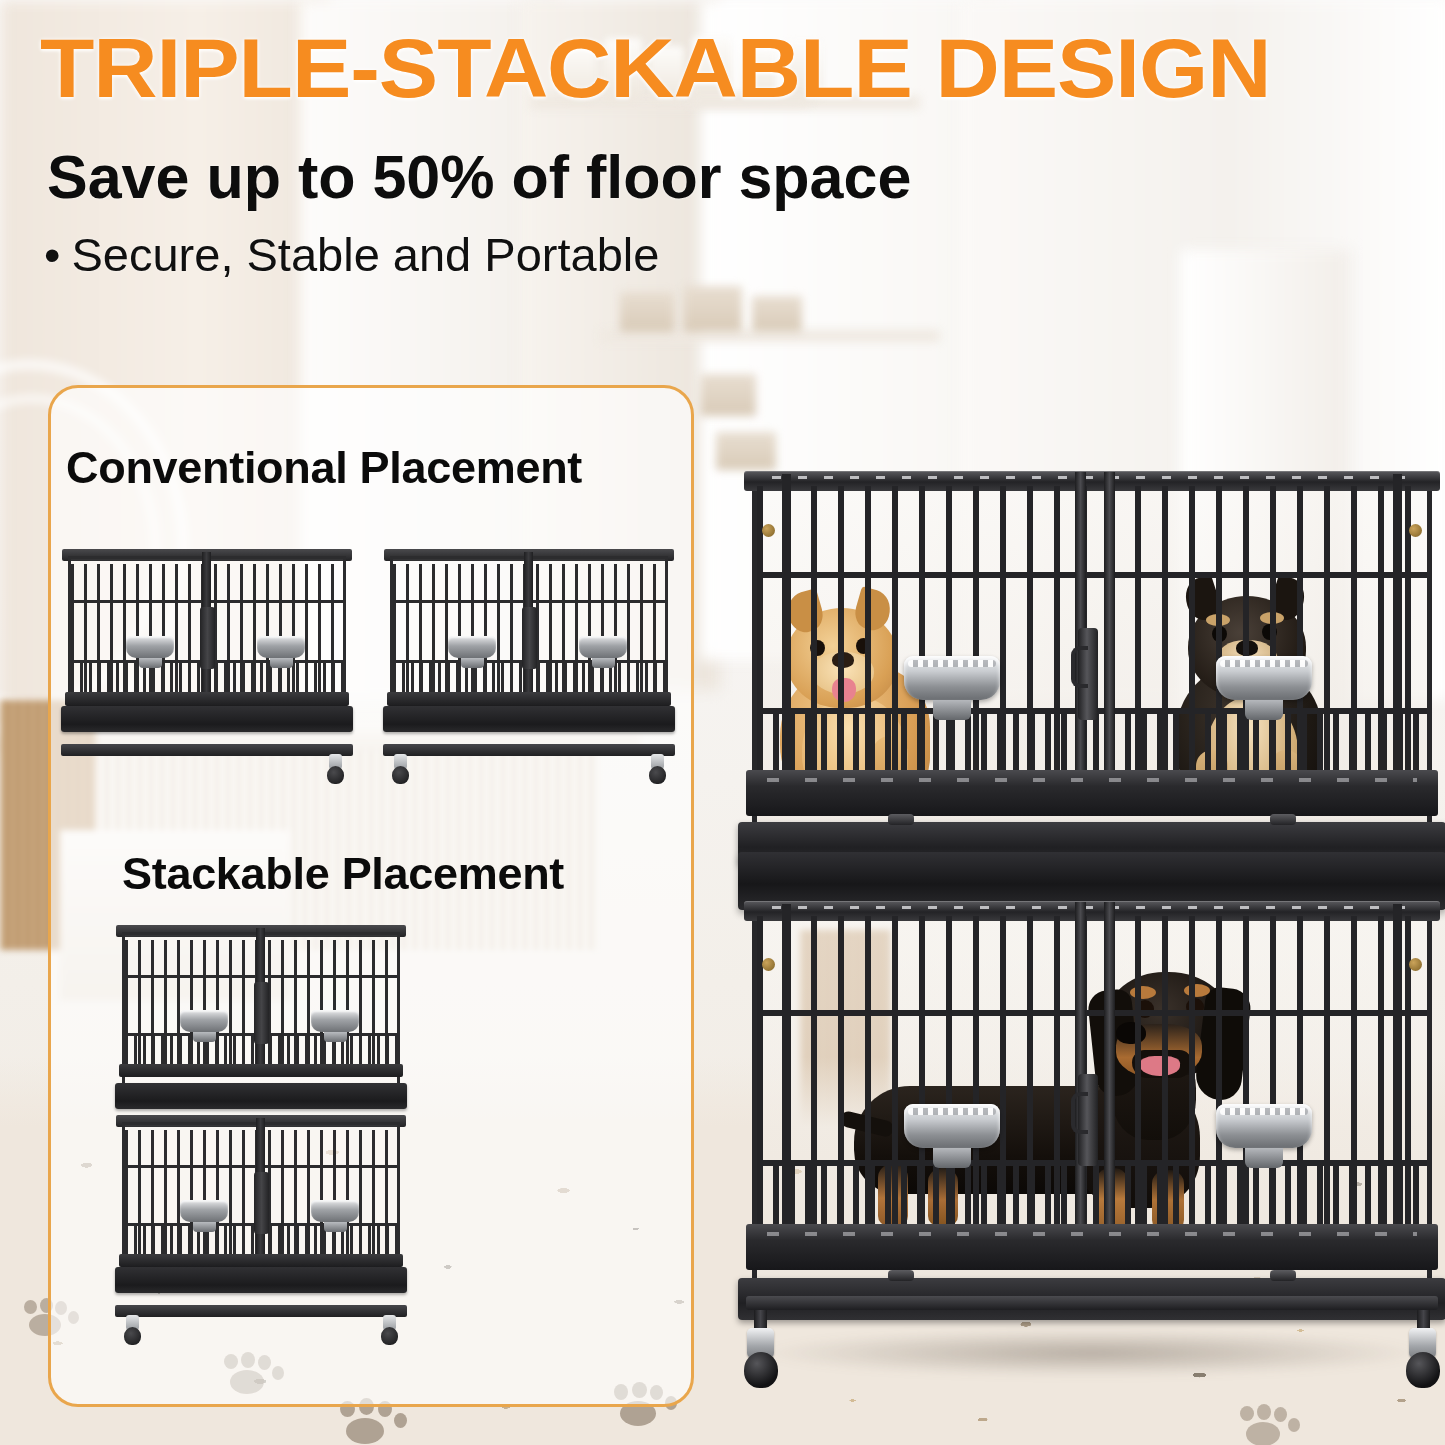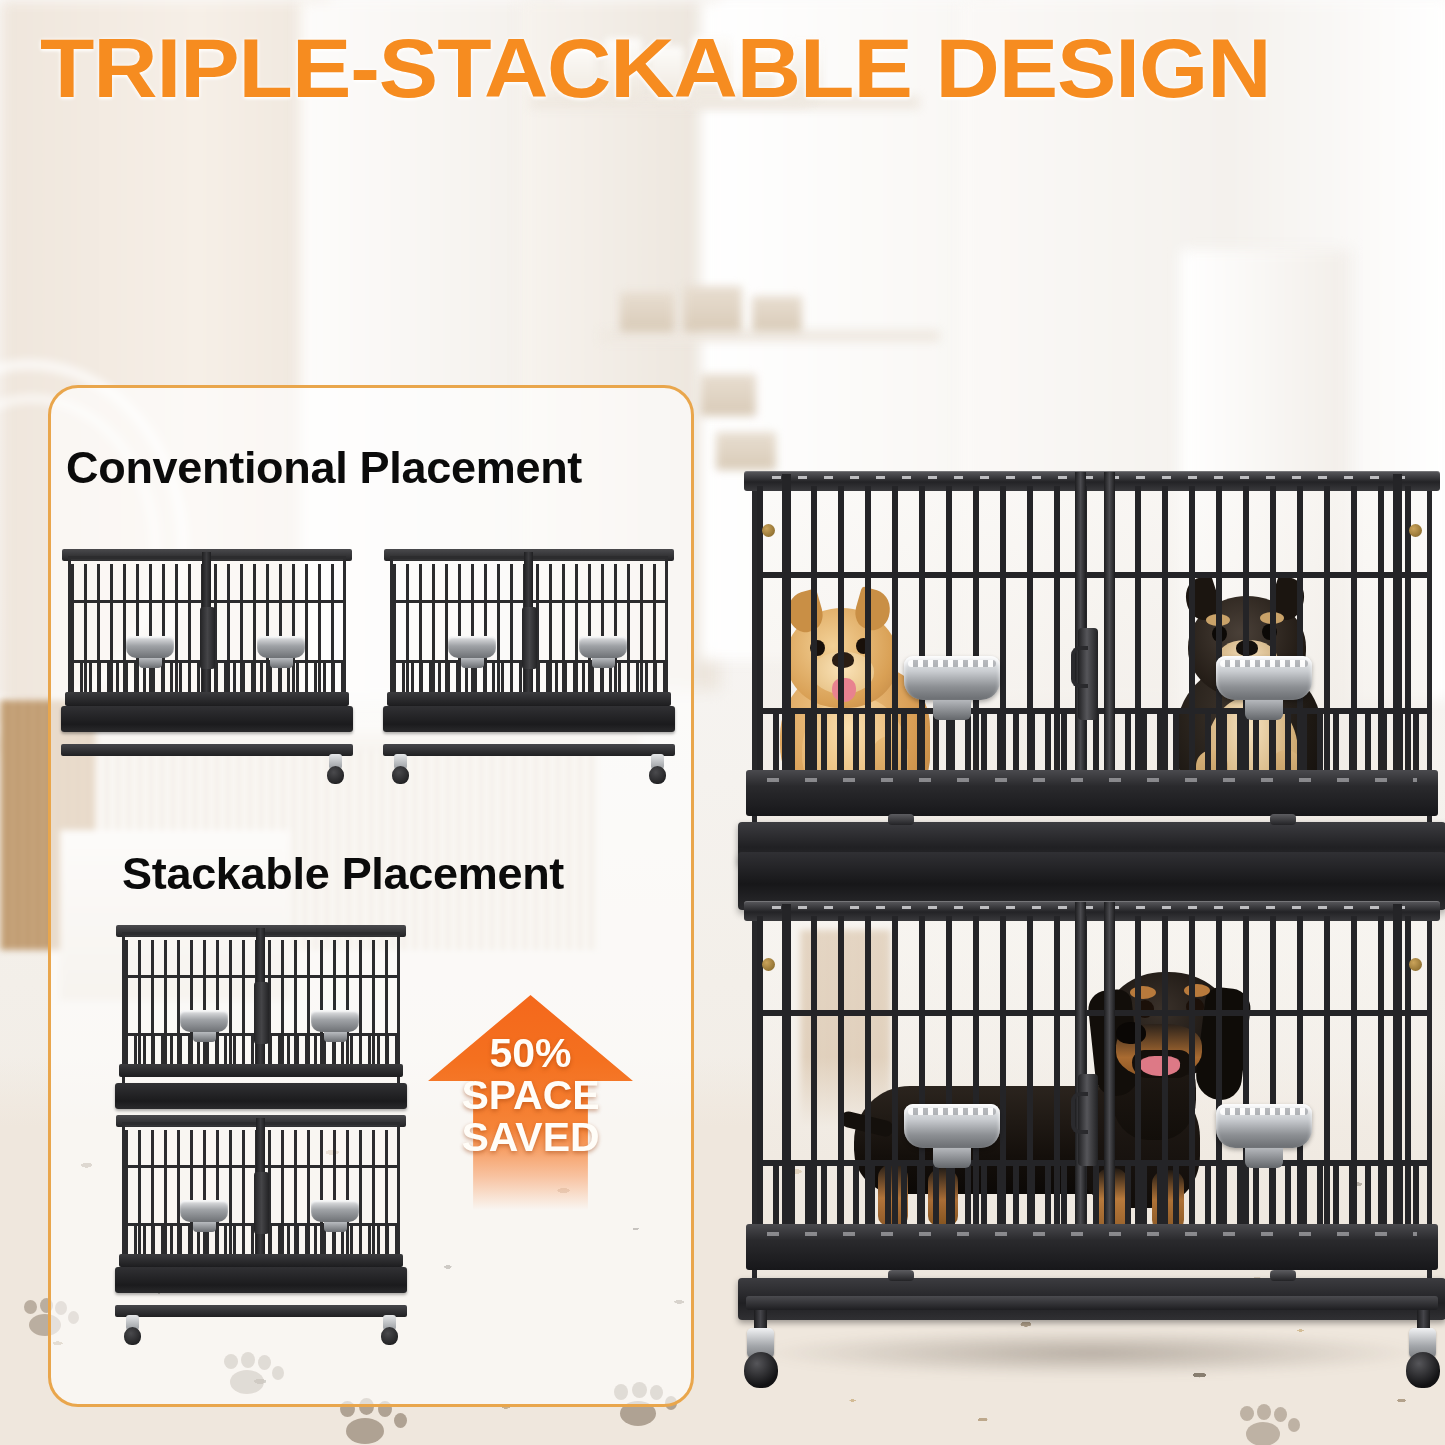--- a/index.html
+++ b/index.html
@@ -378,21 +378,25 @@
     <div class="paw" style="left:1238px;top:1404px;width:70px;height:46px;opacity:.42;">
       <span class="pad" style="left:8px;top:18px;width:34px;height:24px;"></span>
       <span class="pad" style="left:2px;top:2px;width:14px;height:15px;"></span>
       <span class="pad" style="left:19px;top:0px;width:14px;height:16px;"></span>
       <span class="pad" style="left:36px;top:3px;width:13px;height:15px;"></span>
       <span class="pad" style="left:50px;top:14px;width:12px;height:14px;"></span>
     </div>
   </div>
 
   <div class="headline">TRIPLE-STACKABLE DESIGN</div>
+  <div class="subhead">Save up to 50% of floor space</div>
   <div class="bullets">
+    <div class="bullet">
+      <span class="dot">•</span><span>Secure, Stable and Portable</span>
+    </div>
   </div>
 
   <div class="panel"></div>
   <div class="panel-label lbl-stack">Stackable Placement</div>
   <div class="panel-label lbl-conv">Conventional Placement</div>
 
   <div class="cage" style="left:68px;top:556px;width:278px;height:170px;">
     <div class="cg-toprail"></div>
     <div class="cg-frame"></div>
     <div class="cg-bars"></div>
@@ -469,28 +473,20 @@
     <div class="caster" style="left:2px;bottom:-58px;">
       <span class="fork"></span>
         <span class="wheel"></span>
     </div>
     <div class="caster" style="right:2px;bottom:-58px;">
       <span class="fork"></span>
         <span class="wheel"></span>
     </div>
   </div>
 
-  <div class="arrow-wrap">
-    <div class="arrow-shape"></div>
-    <div class="arrow-text">
-      <div>50%</div>
-      <div>SPACE</div>
-      <div>SAVED</div>
-    </div>
-  </div>
 
   <div class="product">
     <div class="p-shadow"></div>
 
     <div class="tier" style="top:0;height:356px;">
       <div class="t-outer"></div>
       <div class="t-toprail"></div>
 
       <div class="dog" style="left:24px;top:106px;width:190px;height:232px;">
 

